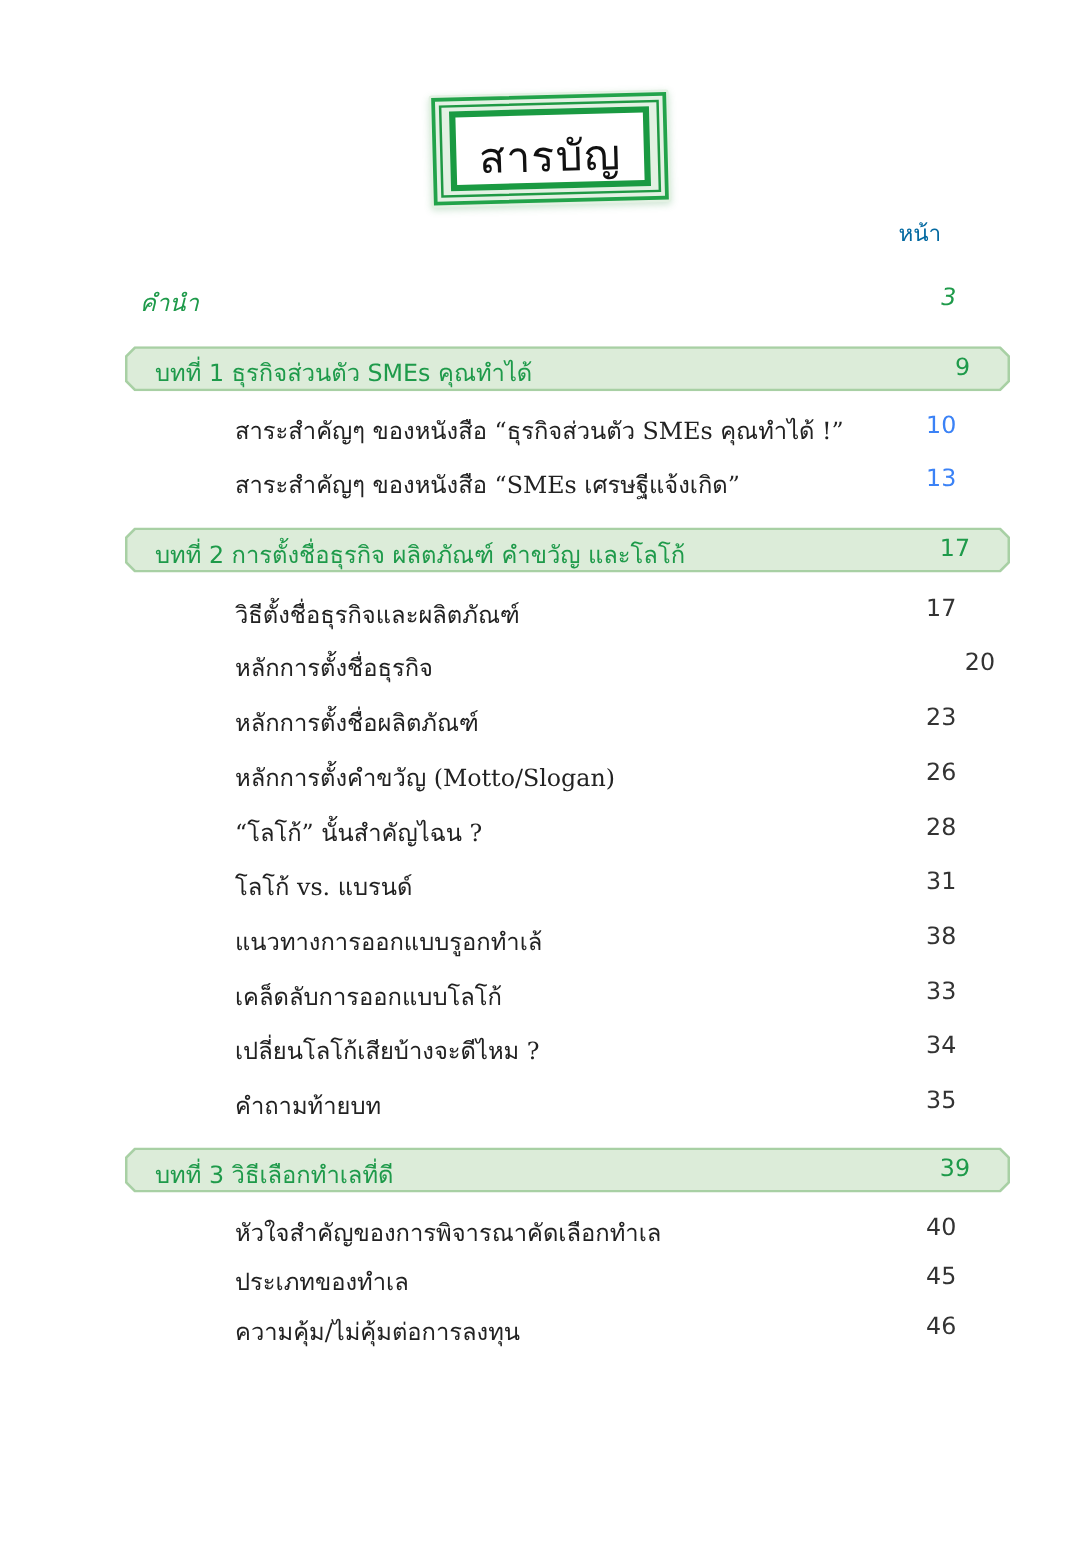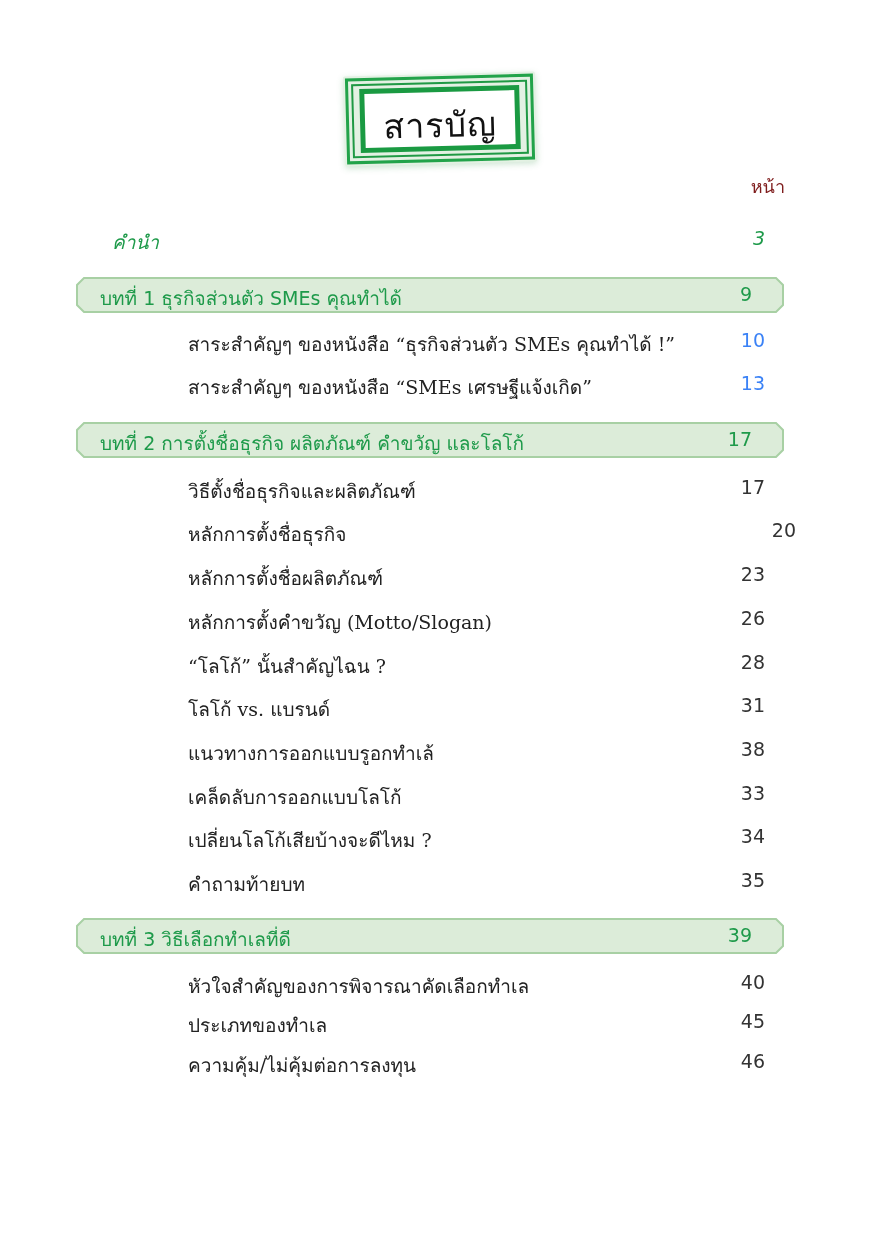--- a/index.html
+++ b/index.html
@@ -16,32 +16,32 @@
     box-shadow: 0 2px 6px rgba(60,150,80,0.25);
   }
   .title-stamp .frame1 { position: absolute; inset: 6px; border: 3px solid #22a34a; }
   .title-stamp .frame2 { position: absolute; inset: 12px; border: 2px solid #1f9944; }
   .title-stamp .frame3 { position: absolute; inset: 17px 20px; border: 5px solid #1a9a42; background: #ffffff; }
   .title-stamp .title {
     position: absolute; left: 0; right: 0; top: 28px; text-align: center;
     font-size: 34px; color: #111; font-family: "DejaVu Sans", sans-serif; letter-spacing: 1px;
   }
   .page-col-label {
-    position: absolute; right: 84px; top: 172px;
-    font-size: 18px; color: #7f1d1d; font-family: "DejaVu Sans", sans-serif; margin-left: 37px;
+    position: absolute; right: 116px; top: 172px;
+    font-size: 18px; color: #0369a1; font-family: "DejaVu Sans", sans-serif; margin-left: 37px;
   }
   .row { position: absolute; left: 0; width: 869px; height: 30px; }
   .row .label { position: absolute; white-space: nowrap; }
   .row .page { position: absolute; right: 104px; text-align: right; }
 
   .intro .label { left: 112px; top: 0; font-size: 19px; color: #1e9a4a; }
   .intro .page { top: 0; font-size: 19px; color: #1e9a4a; }
 
   .chapter {
-    position: absolute; left: 76px; width: 708px; height: 48px;
+    position: absolute; left: 100px; width: 708px; height: 48px;
   }
   .chapter svg { position: absolute; left: 0; top: 0; }
   .chapter .label {
     position: absolute; left: 24px; top: 6px; font-size: 19px; color: #1e9a4a; white-space: nowrap;
   }
   .chapter .page {
     position: absolute; right: 32px; top: 6px; font-size: 19px; color: #1e9a4a;
   }
   .sub .label {
     left: 188px; top: 0; font-size: 19px; color: #222;

